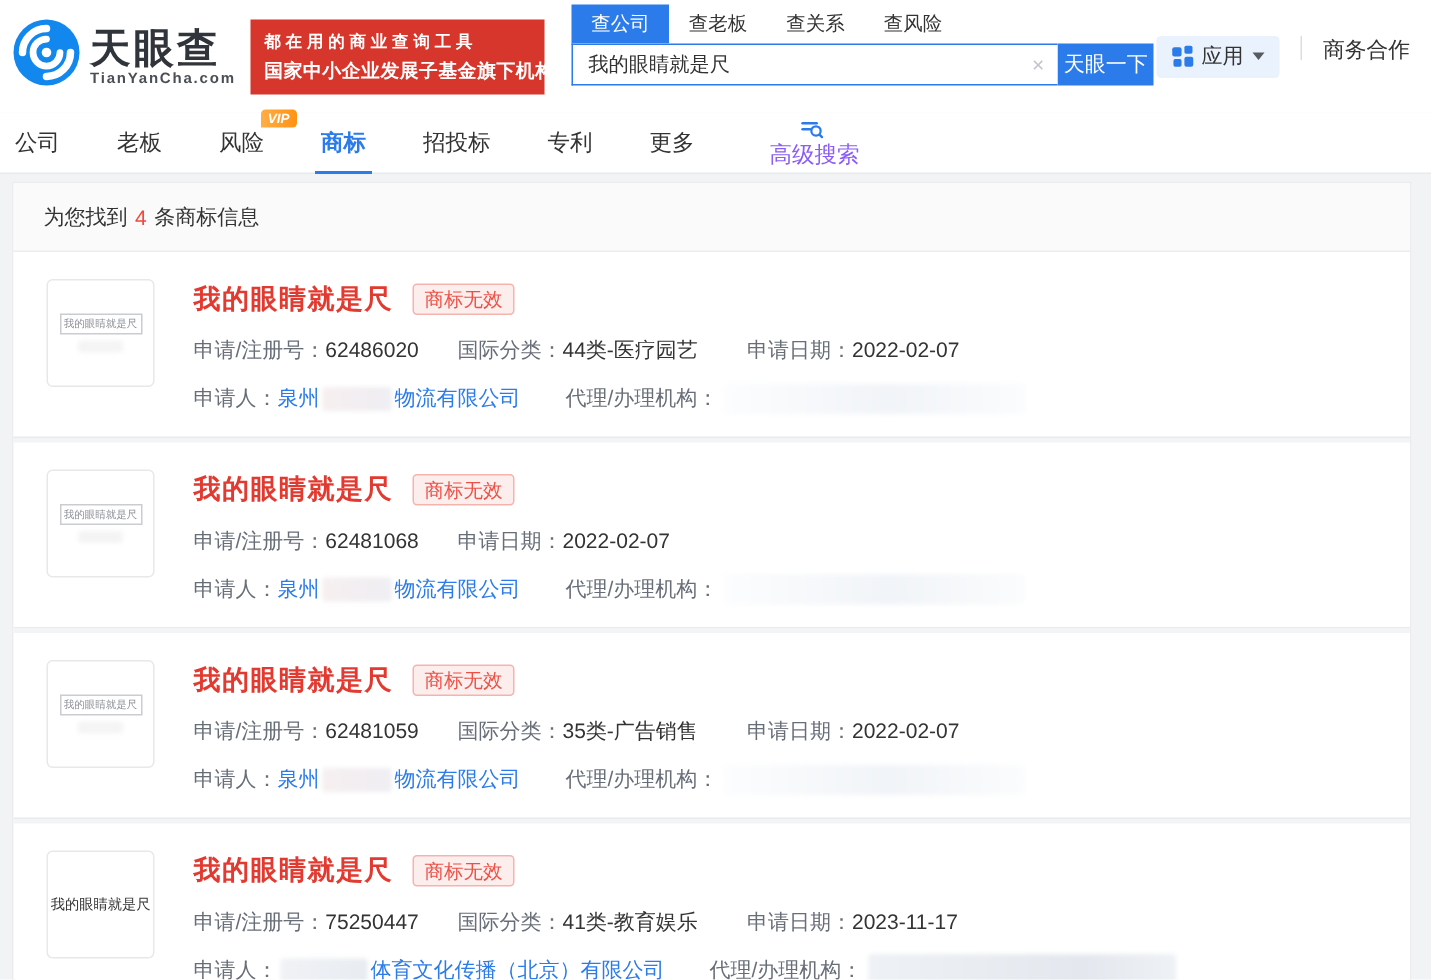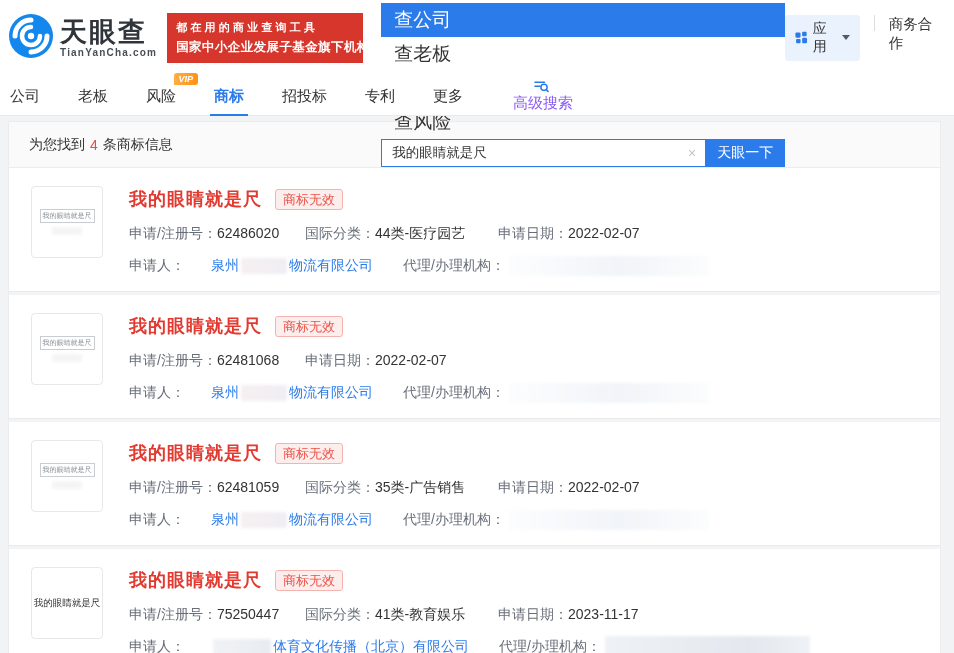--- a/index.html
+++ b/index.html
@@ -14,32 +14,32 @@
   
   .header { background:#fff; height:75px; display:flex; align-items:center; padding:0 14px 0 8px; }
   .logo { display:flex; align-items:center; cursor:pointer; }
   .logo-txt { margin-left:6px; }
   .logo-brand { font-size:27px; font-weight:bold; color:#30353b; letter-spacing:2px; line-height:28px; }
   .logo-domain { font-size:10px; color:#4a4f55; letter-spacing:1.2px; font-weight:bold; margin-top:1px; }
   .banner { background:#d6362b; color:#fff; padding:7px 9px; margin-left:10px; width:196px; }
   .banner-l1 { font-size:11px; letter-spacing:3.2px; white-space:nowrap; font-weight:bold; }
   .banner-l2 { font-size:12.5px; letter-spacing:0.4px; white-space:nowrap; font-weight:bold; margin-top:4px; }
   .search-wrap { margin-left:18px; align-self:flex-start; margin-top:3px; }
-  .search-tabs { display:flex; font-size:19px;flex-direction:column; }
+  .search-tabs { display:flex; font-size:13px; }
   .search-tab { padding:4px 13px; color:#333; cursor:pointer; }
   .search-tab.active { background:#2b7bea; color:#fff; }
   .search-bar { display:flex; }
   .search-input-box { position:relative; }
   .search-input {
     width:324px; height:28px; border:1px solid #2b7bea; border-right:none;
     padding:0 28px 0 10px; font-size:13.5px; color:#333; outline:none;
     font-family:inherit;
   }
   .clear-x { position:absolute; right:9px; top:6px; color:#c0c4cc; font-size:14px; cursor:pointer; line-height:16px; }
-  .search-btn { width:80px; height:28px; background:#2b7bea; color:#fff; border:none; font-size:14px; cursor:pointer; font-family:inherit; }
+  .search-btn { width:64px; height:28px; background:#2b7bea; color:#fff; border:none; font-size:14px; cursor:pointer; font-family:inherit; }
   .header-right { margin-left:auto; display:flex; align-items:flex-start; }
   .apps-btn { display:flex; align-items:center; background:#eaf2fd; padding:5px 10px; border-radius:3px; font-size:14px; color:#333; cursor:pointer; }
   .apps-btn svg { margin-right:5px; }
   .caret { width:0; height:0; border-left:4px solid transparent; border-right:4px solid transparent; border-top:5px solid #565b61; margin-left:6px; }
   .v-divider { width:1px; height:16px; background:#ddd; margin:0 14px; }
   .biz { font-size:14.5px; color:#333; cursor:pointer; }
   
   .nav { background:#fff; height:41px; border-bottom:1px solid #e8eaed; display:flex; align-items:center; padding-left:10px; font-size:15px; position:relative; }
   .nav-item { position:relative; margin-right:38px; color:#333; cursor:pointer; height:41px; line-height:41px; }
   .nav-item.active { color:#2b7bea; font-weight:bold; }
@@ -59,21 +59,21 @@
   .thumb-text-plain { font-size:9.5px; color:#333; white-space:nowrap; }
   .info { flex:1; min-width:0; }
   .title-row { display:flex; align-items:center; height:26px; }
   .tm-title { font-size:18px; font-weight:bold; color:#e23a30; letter-spacing:1px; cursor:pointer; }
   .tm-badge { margin-left:13px; font-size:13px; color:#ec5146; background:#fdeeee; border:1px solid #f5b3ae; border-radius:3px; padding:2px 7px; line-height:15px; }
   .meta-row { display:flex; align-items:center; margin-top:12px; font-size:14px; height:20px; }
   .m-col1 { width:176px; flex:none; }
   .m-col2 { width:193px; flex:none; }
   .lbl { color:#686e78; }
   .val { color:#333; }
-  .applicant { display:flex; align-items:center; margin-right:30px;gap:26px; }
+  .applicant { display:flex; align-items:center; margin-right:30px; }
   .link { color:#2b7bea; display:flex; align-items:center; cursor:pointer; text-decoration:none; }
   .agency { display:flex; align-items:center; }
   .blur-chip { display:inline-block; height:16px; border-radius:2px; filter:blur(1.5px); }
   .ap-blur { width:46px; background:linear-gradient(90deg,#f6eff0,#efeef3); margin:0 2px; }
   .ag-blur { width:200px; height:20px; background:linear-gradient(90deg,#fcfdfe,#f1f4f8 55%,#fbfcfd); margin-left:4px; }
   .card-dark .ap-blur { width:58px; background:linear-gradient(90deg,#f0f2f5,#e8ecf1); }
   .card-dark .ag-blur { width:205px; height:22px; background:linear-gradient(90deg,#eef1f5,#e4e8ee 70%,#eef1f5); }
 </style>
 </head>
 <body>

